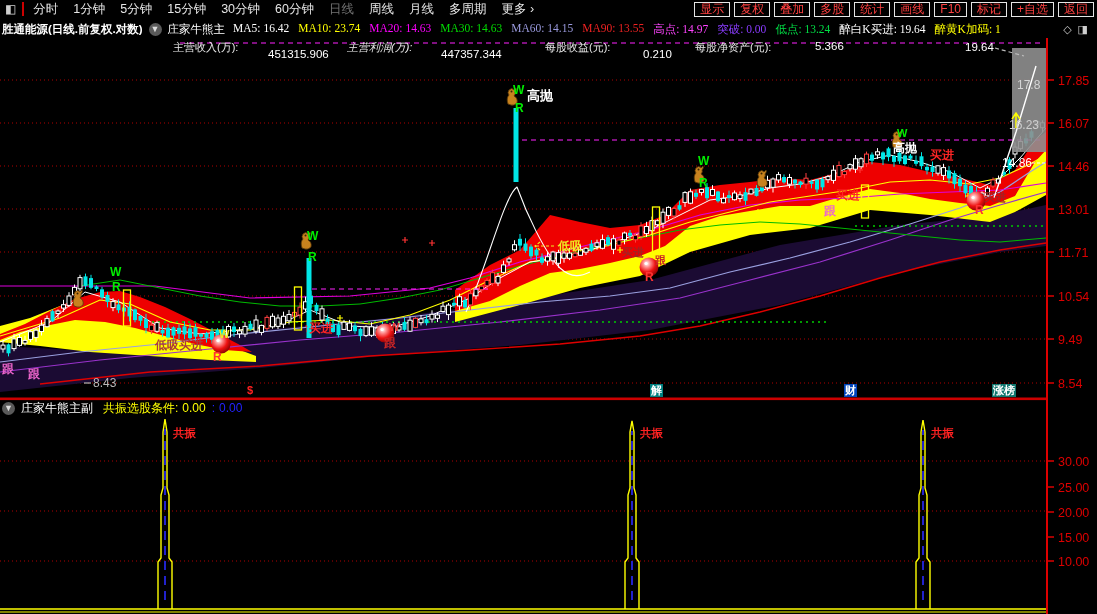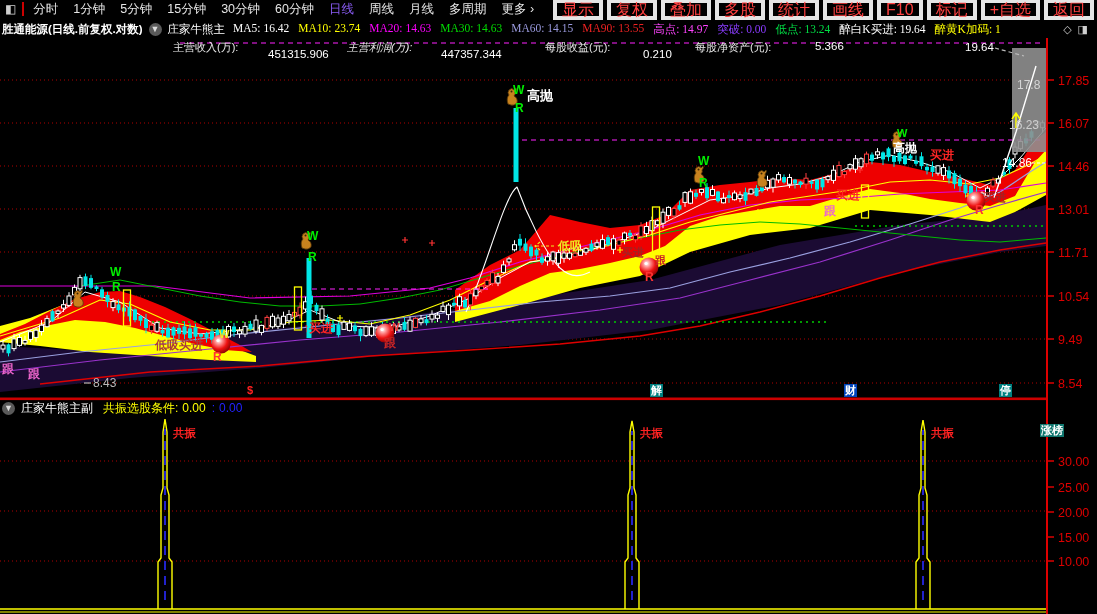--- a/index.html
+++ b/index.html
@@ -6,23 +6,23 @@
   body{width:1097px;height:614px;overflow:hidden;position:relative;
        font-family:"Liberation Sans",sans-serif;}
   #chart-svg{position:absolute;top:0;left:0;z-index:0;}
   
   #toolbar{position:absolute;top:0;left:0;width:1097px;height:18px;display:flex;
            align-items:center;z-index:5;background:#000;}
   #app-icon{color:#cfcfcf;font-size:12px;margin:0 6px 0 5px;}
   #tb-redbar{width:2px;height:14px;background:#cc0000;margin-right:9px;}
   #tf-items{display:flex;gap:15px;}
   .tf{color:#e6e6e6;font-size:12.5px;line-height:17px;cursor:default;white-space:nowrap;}
-  .tf.active{color:#8b5cf6;}
+  .tf.active{color:#737373;}
   #tb-right{margin-left:auto;display:flex;gap:4px;margin-right:3px;}
-  .tbtn{color:#ff4040;border:4px solid #e5e5e5;font-size:16px;line-height:13px;
+  .tbtn{color:#ff4040;border:1px solid #e5e5e5;font-size:12px;line-height:13px;
         padding:0 5px;white-space:nowrap;}
   
   #header2{position:absolute;top:21px;left:0;width:1092px;height:16px;display:flex;
            align-items:center;z-index:5;white-space:nowrap;font-size:11.5px;}
   #stock-title{color:#ffffff;margin:0 6px 0 2px;font-weight:bold;}
   .chev{width:13px;height:13px;border-radius:50%;background:#5a5a5a;color:#ddd;
         font-size:9px;line-height:12px;text-align:center;margin-right:6px;flex:0 0 auto;}
   #indicator-name{color:#ffffff;margin-right:8px;}
   #ma-values{display:flex;gap:9px;}
   .hv{white-space:nowrap;font-family:Liberation Serif, serif;}
@@ -685,14 +685,14 @@
   <span id="sub-v1">0.00</span>
   <span id="sub-sep">:</span>
   <span id="sub-v2">0.00</span>
 </div>
 
 <div id="bottom-markers-wrap">
     <div class="bm" style="left: 246px; color: rgb(255, 34, 34);">$</div>
     <div class="bm" style="left: 650px; color: rgb(255, 255, 255); background: rgb(0, 128, 128);">解</div>
     <div class="bm" style="left: 844px; color: rgb(255, 255, 255); background: rgb(0, 68, 187);">财</div>
     <div class="bm" style="left: 999px; color: rgb(255, 255, 255); background: rgb(0, 128, 128);">停</div>
-    <div class="bm" style="left: 1040px; color: rgb(255, 255, 255); background: #0f766e; margin-top: 40px;">涨榜</div>
+    <div class="bm" style="left: 992px; color: rgb(255, 255, 255); background: #0f766e;">涨榜</div>
   </div>
 
 </body></html>

